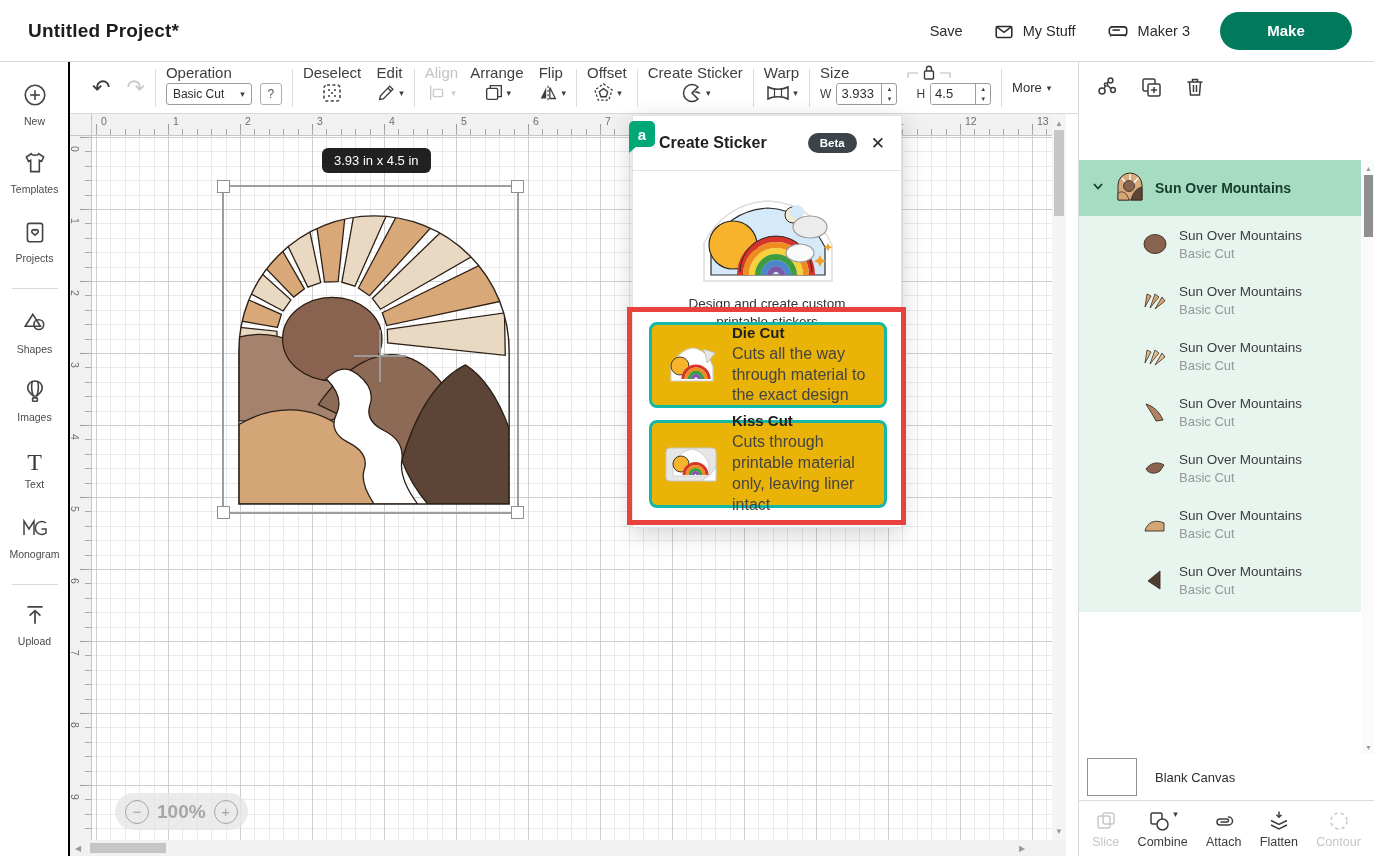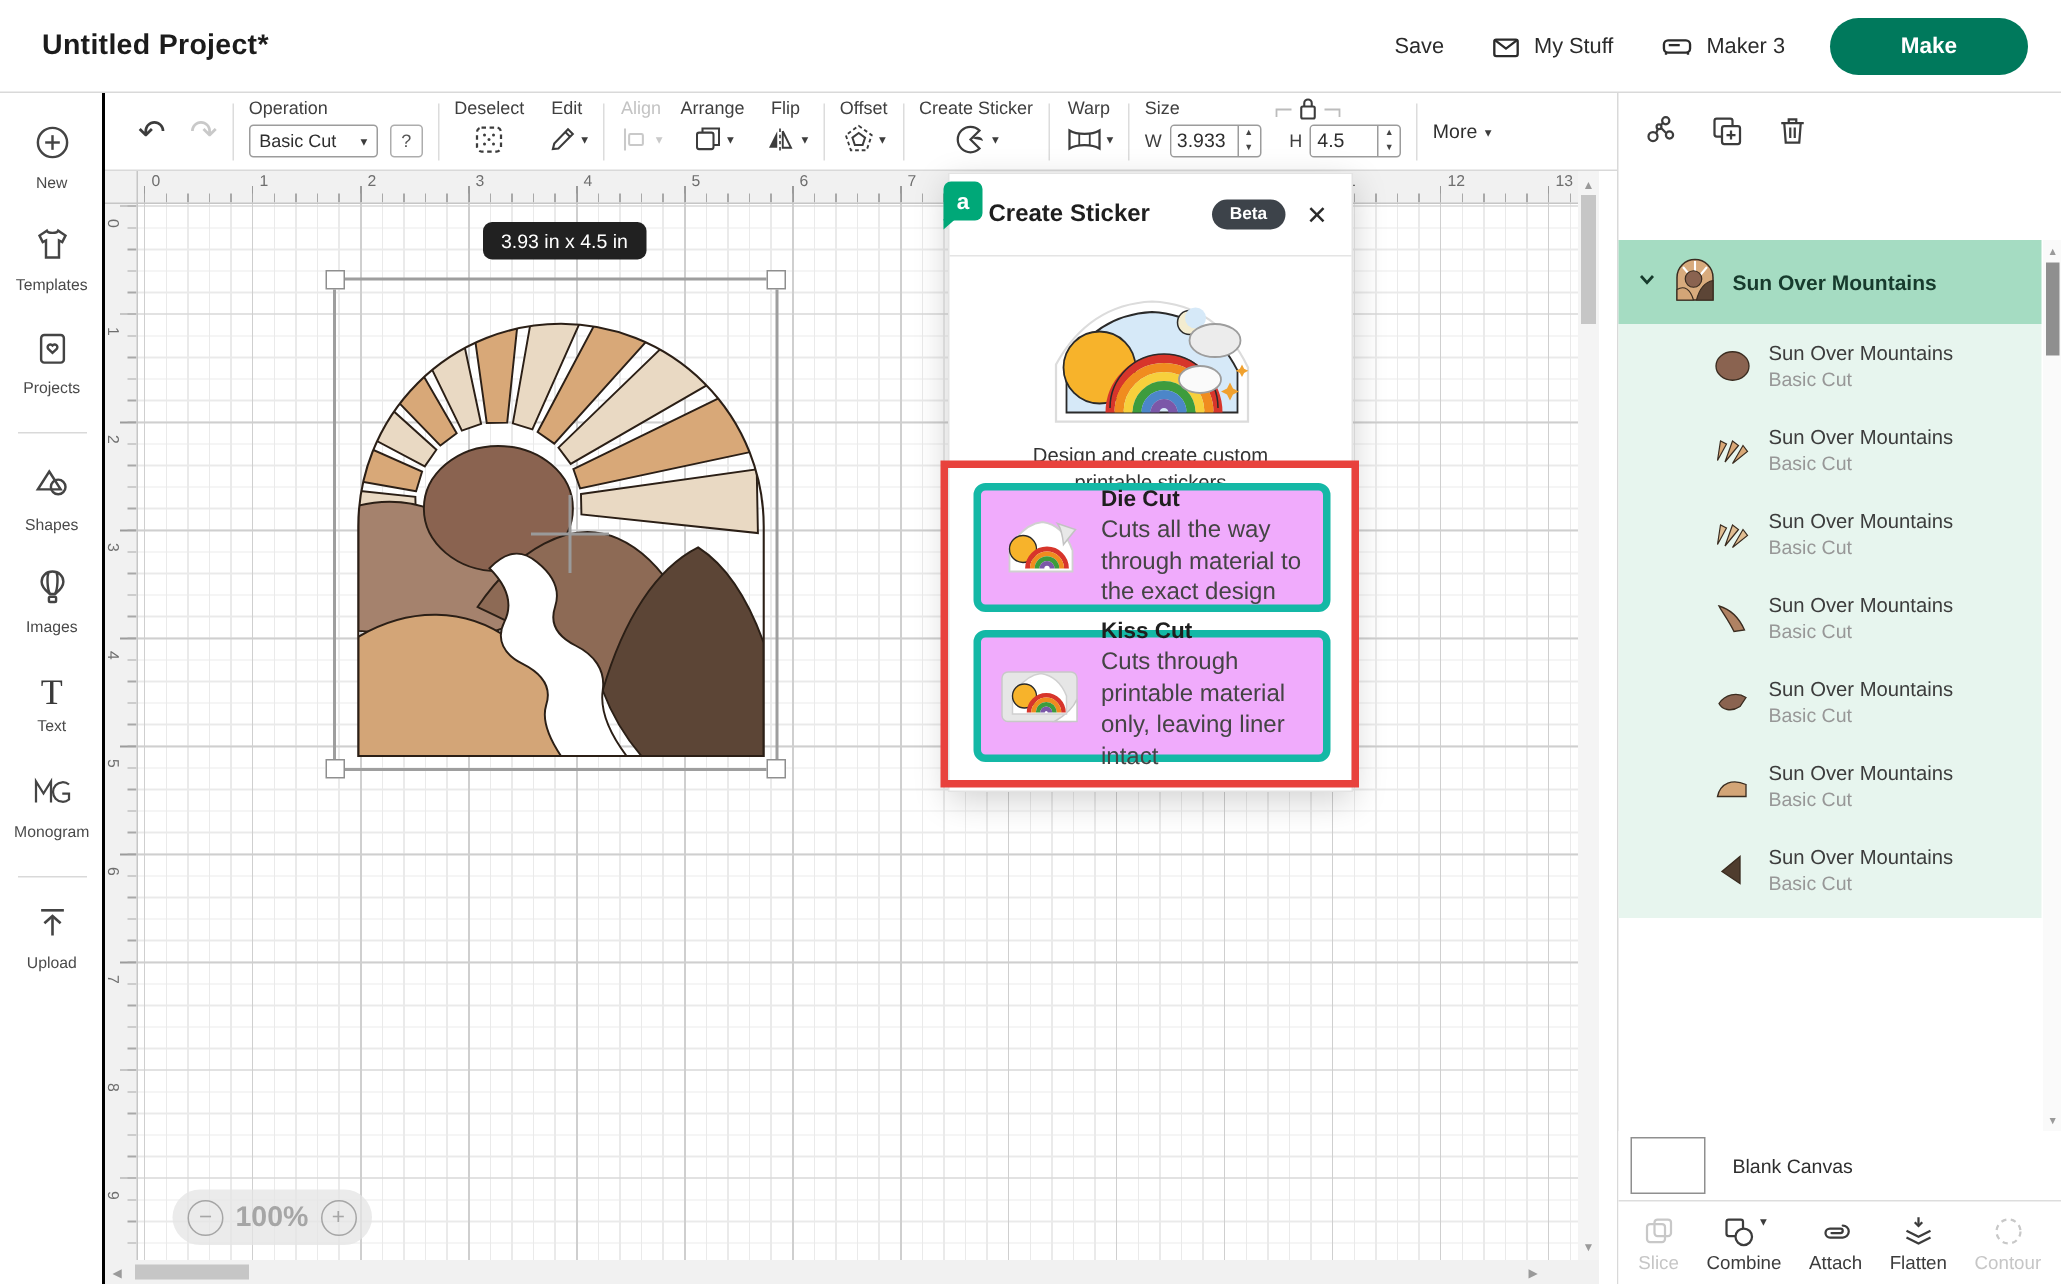--- a/index.html
+++ b/index.html
@@ -23,21 +23,21 @@
   .side-item { position:absolute; left:0; width:69px; text-align:center; cursor:pointer; }
   .side-item .lbl { display:block; font-size:10.5px; color:#4a4a4a; margin-top:3px; }
   .side-item svg { display:inline-block; }
   .side-divider { position:absolute; left:12px; width:46px; border-top:1px solid #d9d9d9; }
 
   
   .toolbar { position:absolute; left:70px; top:62px; width:1008px; height:52px; background:#fff;
     border-bottom:1px solid #d9d9d9; display:flex; align-items:center; z-index:15; }
   .tb-divider { width:1px; height:38px; background:#dcdcdc; margin:0 10px; flex:0 0 1px; }
   .tb-group { display:flex; flex-direction:column; align-items:center; justify-content:flex-start; height:44px; }
-  .tb-label { font-size:12px; color:#3f3f3f; line-height:13px; white-space:nowrap; }
+  .tb-label { font-size:15px; color:#3f3f3f; line-height:13px; white-space:nowrap; }
   .tb-label.dis { color:#c3c3c3; }
   .tb-ic { display:flex; align-items:center; justify-content:center; height:28px; gap:2px; cursor:pointer; }
   .caret { font-size:9px; color:#3c3c3c; line-height:10px; }
   .caret.dis { color:#c9c9c9; }
   .glyph-btn { font-size:22px; line-height:24px; color:#3c3c3c; cursor:pointer; }
   .glyph-btn.dis { color:#c9c9c9; cursor:default; }
   .op-select { width:86px; height:22px; border:1px solid #9c9c9c; border-radius:3px; font-size:12px;
     display:flex; align-items:center; padding:0 6px; gap:6px; color:#2e2e2e; cursor:pointer; }
   .op-select .sel-caret { margin-left:auto; }
   .help-box { width:22px; height:22px; border:1px solid #adadad; border-radius:3px; font-size:12px;
@@ -114,21 +114,21 @@
   .popup-bubble::after { content:""; position:absolute; left:0; bottom:-6px; border-left:8px solid #00a878;
     border-bottom:7px solid transparent; }
   .popup-header { display:flex; align-items:center; height:55px; padding:0 16px 0 26px;
     border-bottom:1px solid #e4e4e4; }
   .popup-title { font-size:16px; font-weight:700; color:#1f1f1f; }
   .beta-pill { margin-left:auto; background:#3d434a; color:#fff; font-size:11.5px; font-weight:700;
     padding:4px 12px; border-radius:12px; }
   .popup-close { margin-left:14px; font-size:17px; color:#2b2b2b; cursor:pointer; }
   .popup-illu { display:block; margin:20px auto 8px auto; }
   .popup-caption { width:200px; margin:0 auto; text-align:center; font-size:13.5px; color:#333; line-height:1.35; }
-  .cut-card { position:absolute; left:16px; width:238px; background:#f0abfc; border:5px solid #14b8a6;
+  .cut-card { position:absolute; left:16px; width:238px; background:#eab308; border:3px solid #14b8a6;
     border-radius:8px; display:flex; align-items:center; padding:10px 10px 10px 8px; gap:10px; cursor:pointer; }
   .cut-card .thumb { flex:0 0 62px; display:flex; align-items:center; justify-content:center; }
   .cut-card .ct { font-size:15px; font-weight:700; color:#1f1f1f; margin-bottom:3px; }
   .cut-card .cd { font-size:16px; color:#444; line-height:1.3; }
   .red-frame { position:absolute; left:627px; top:307px; width:279px; height:218px;
     border:5px solid #e8423d; z-index:40; pointer-events:none; }
 
   
   .rpanel { position:absolute; left:1078px; top:62px; width:296px; height:794px; background:#fff;
     border-left:1px solid #d9d9d9; z-index:20; }

